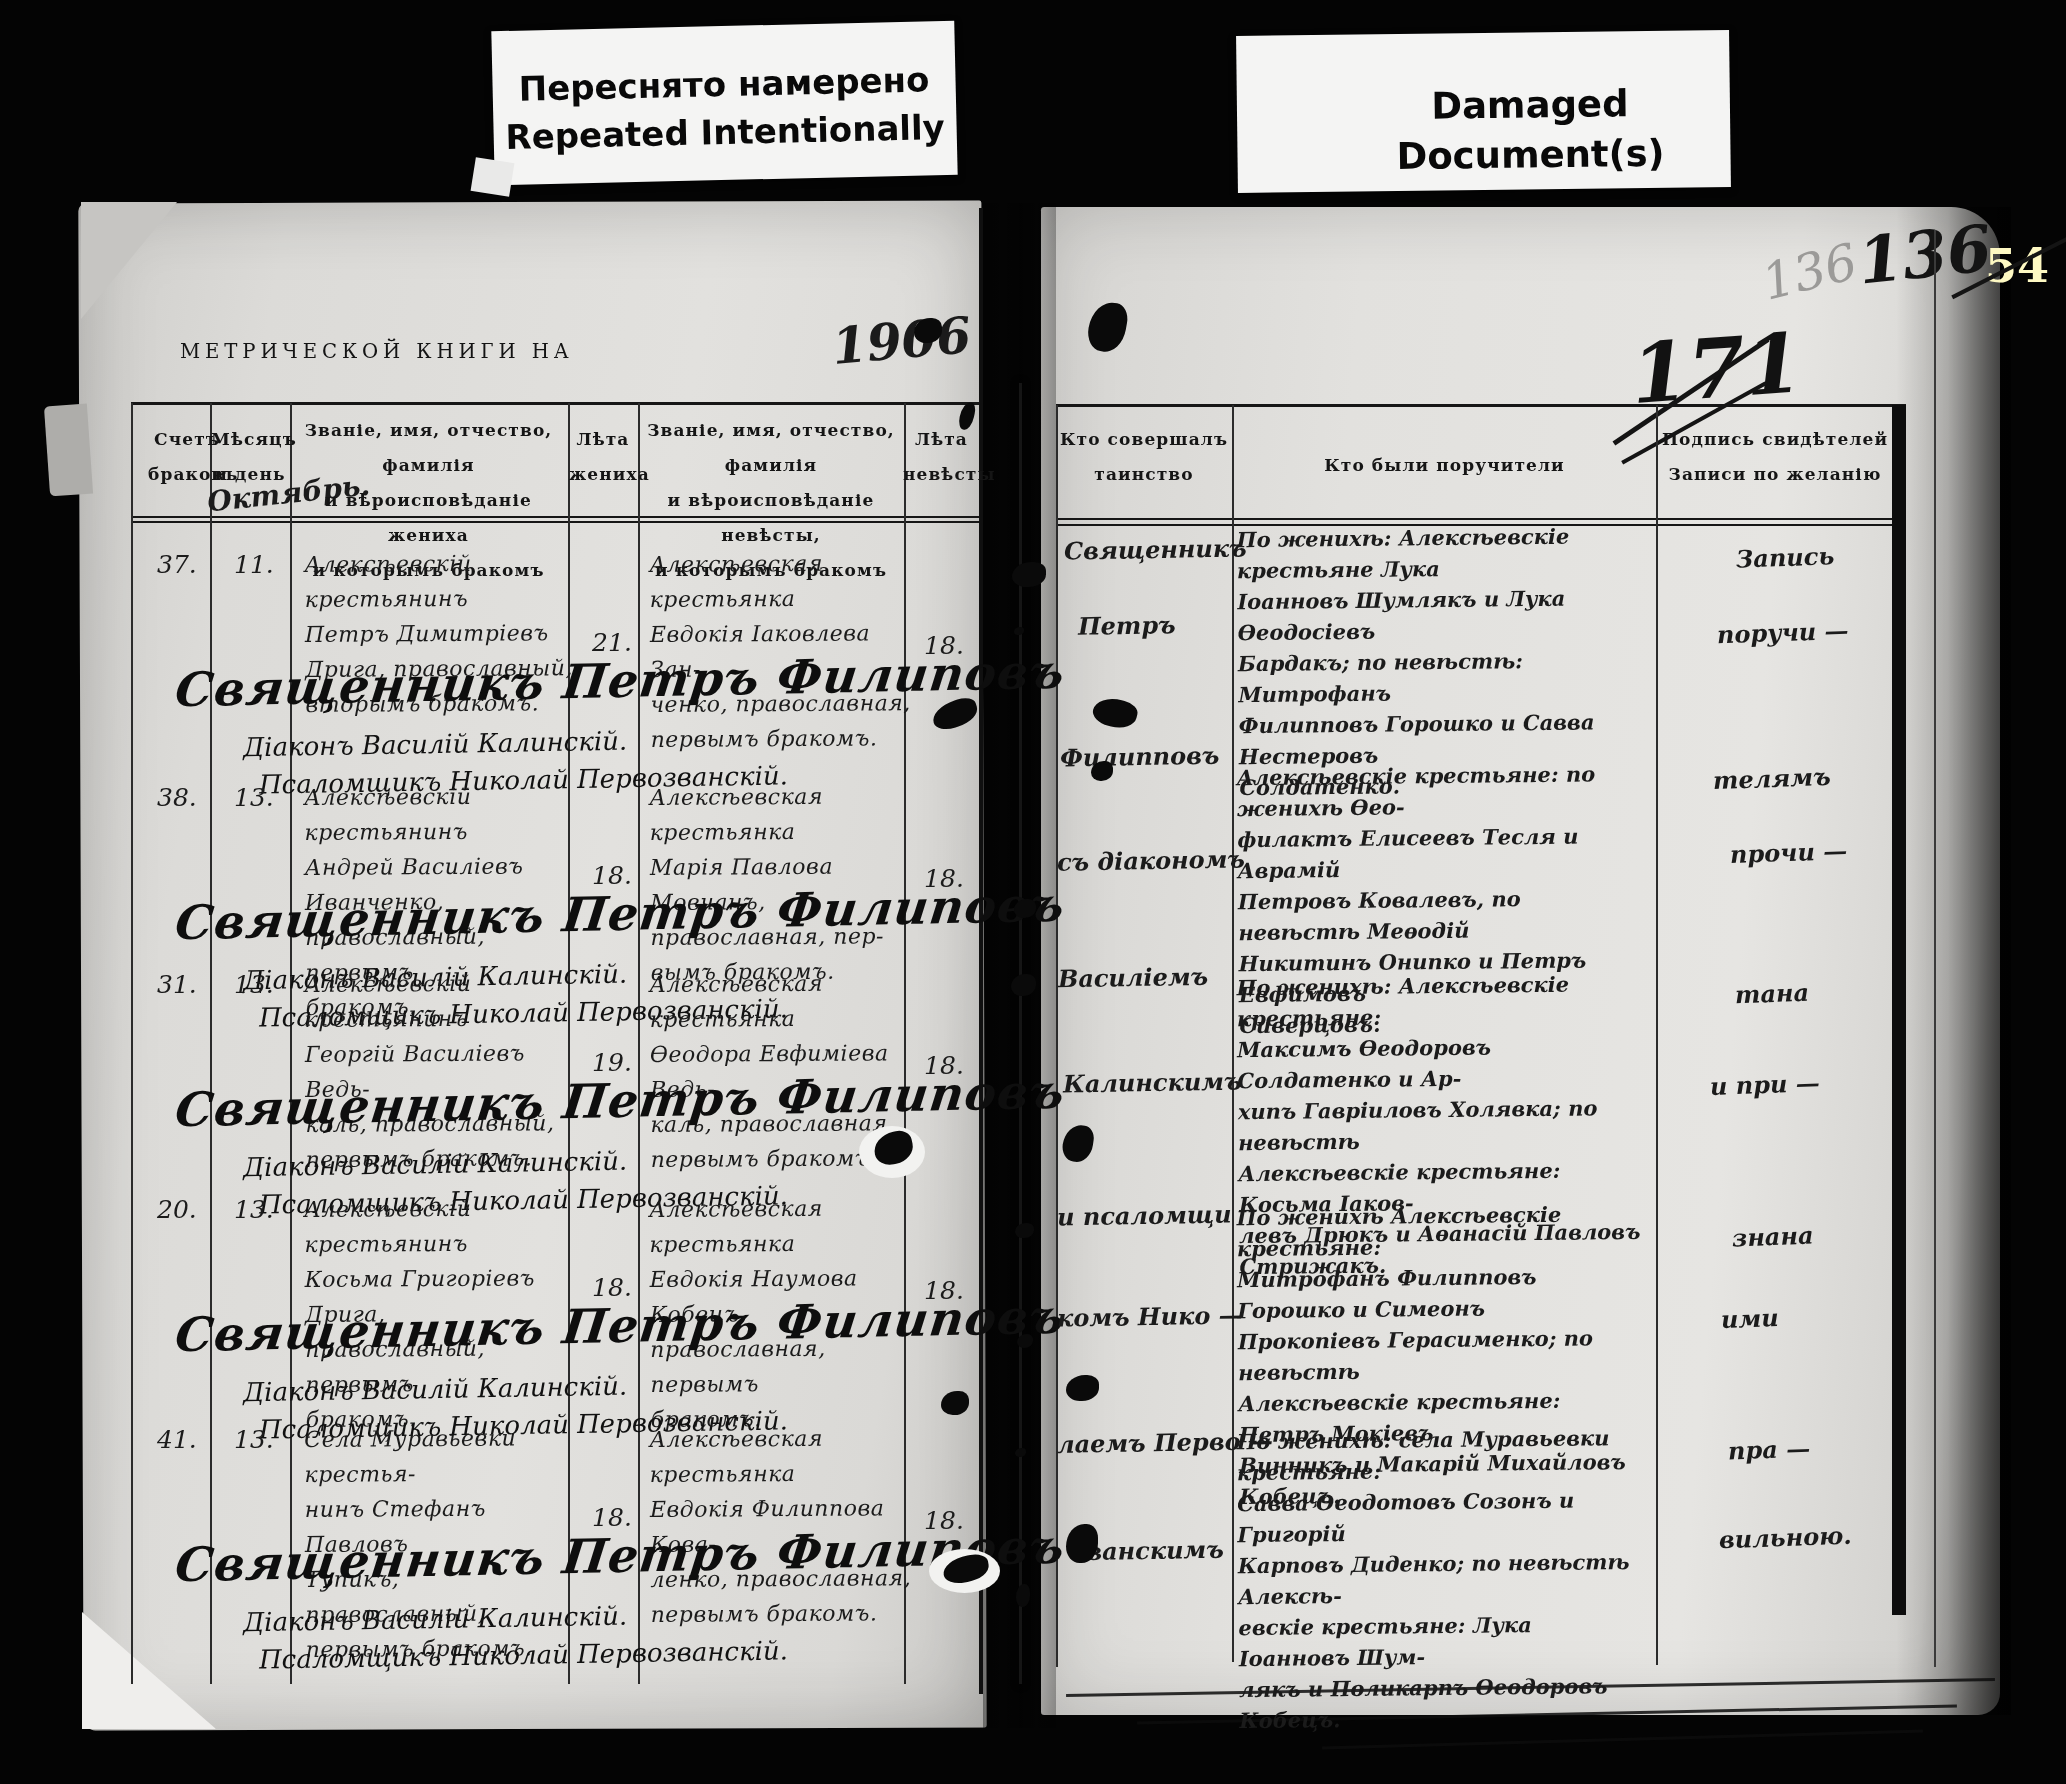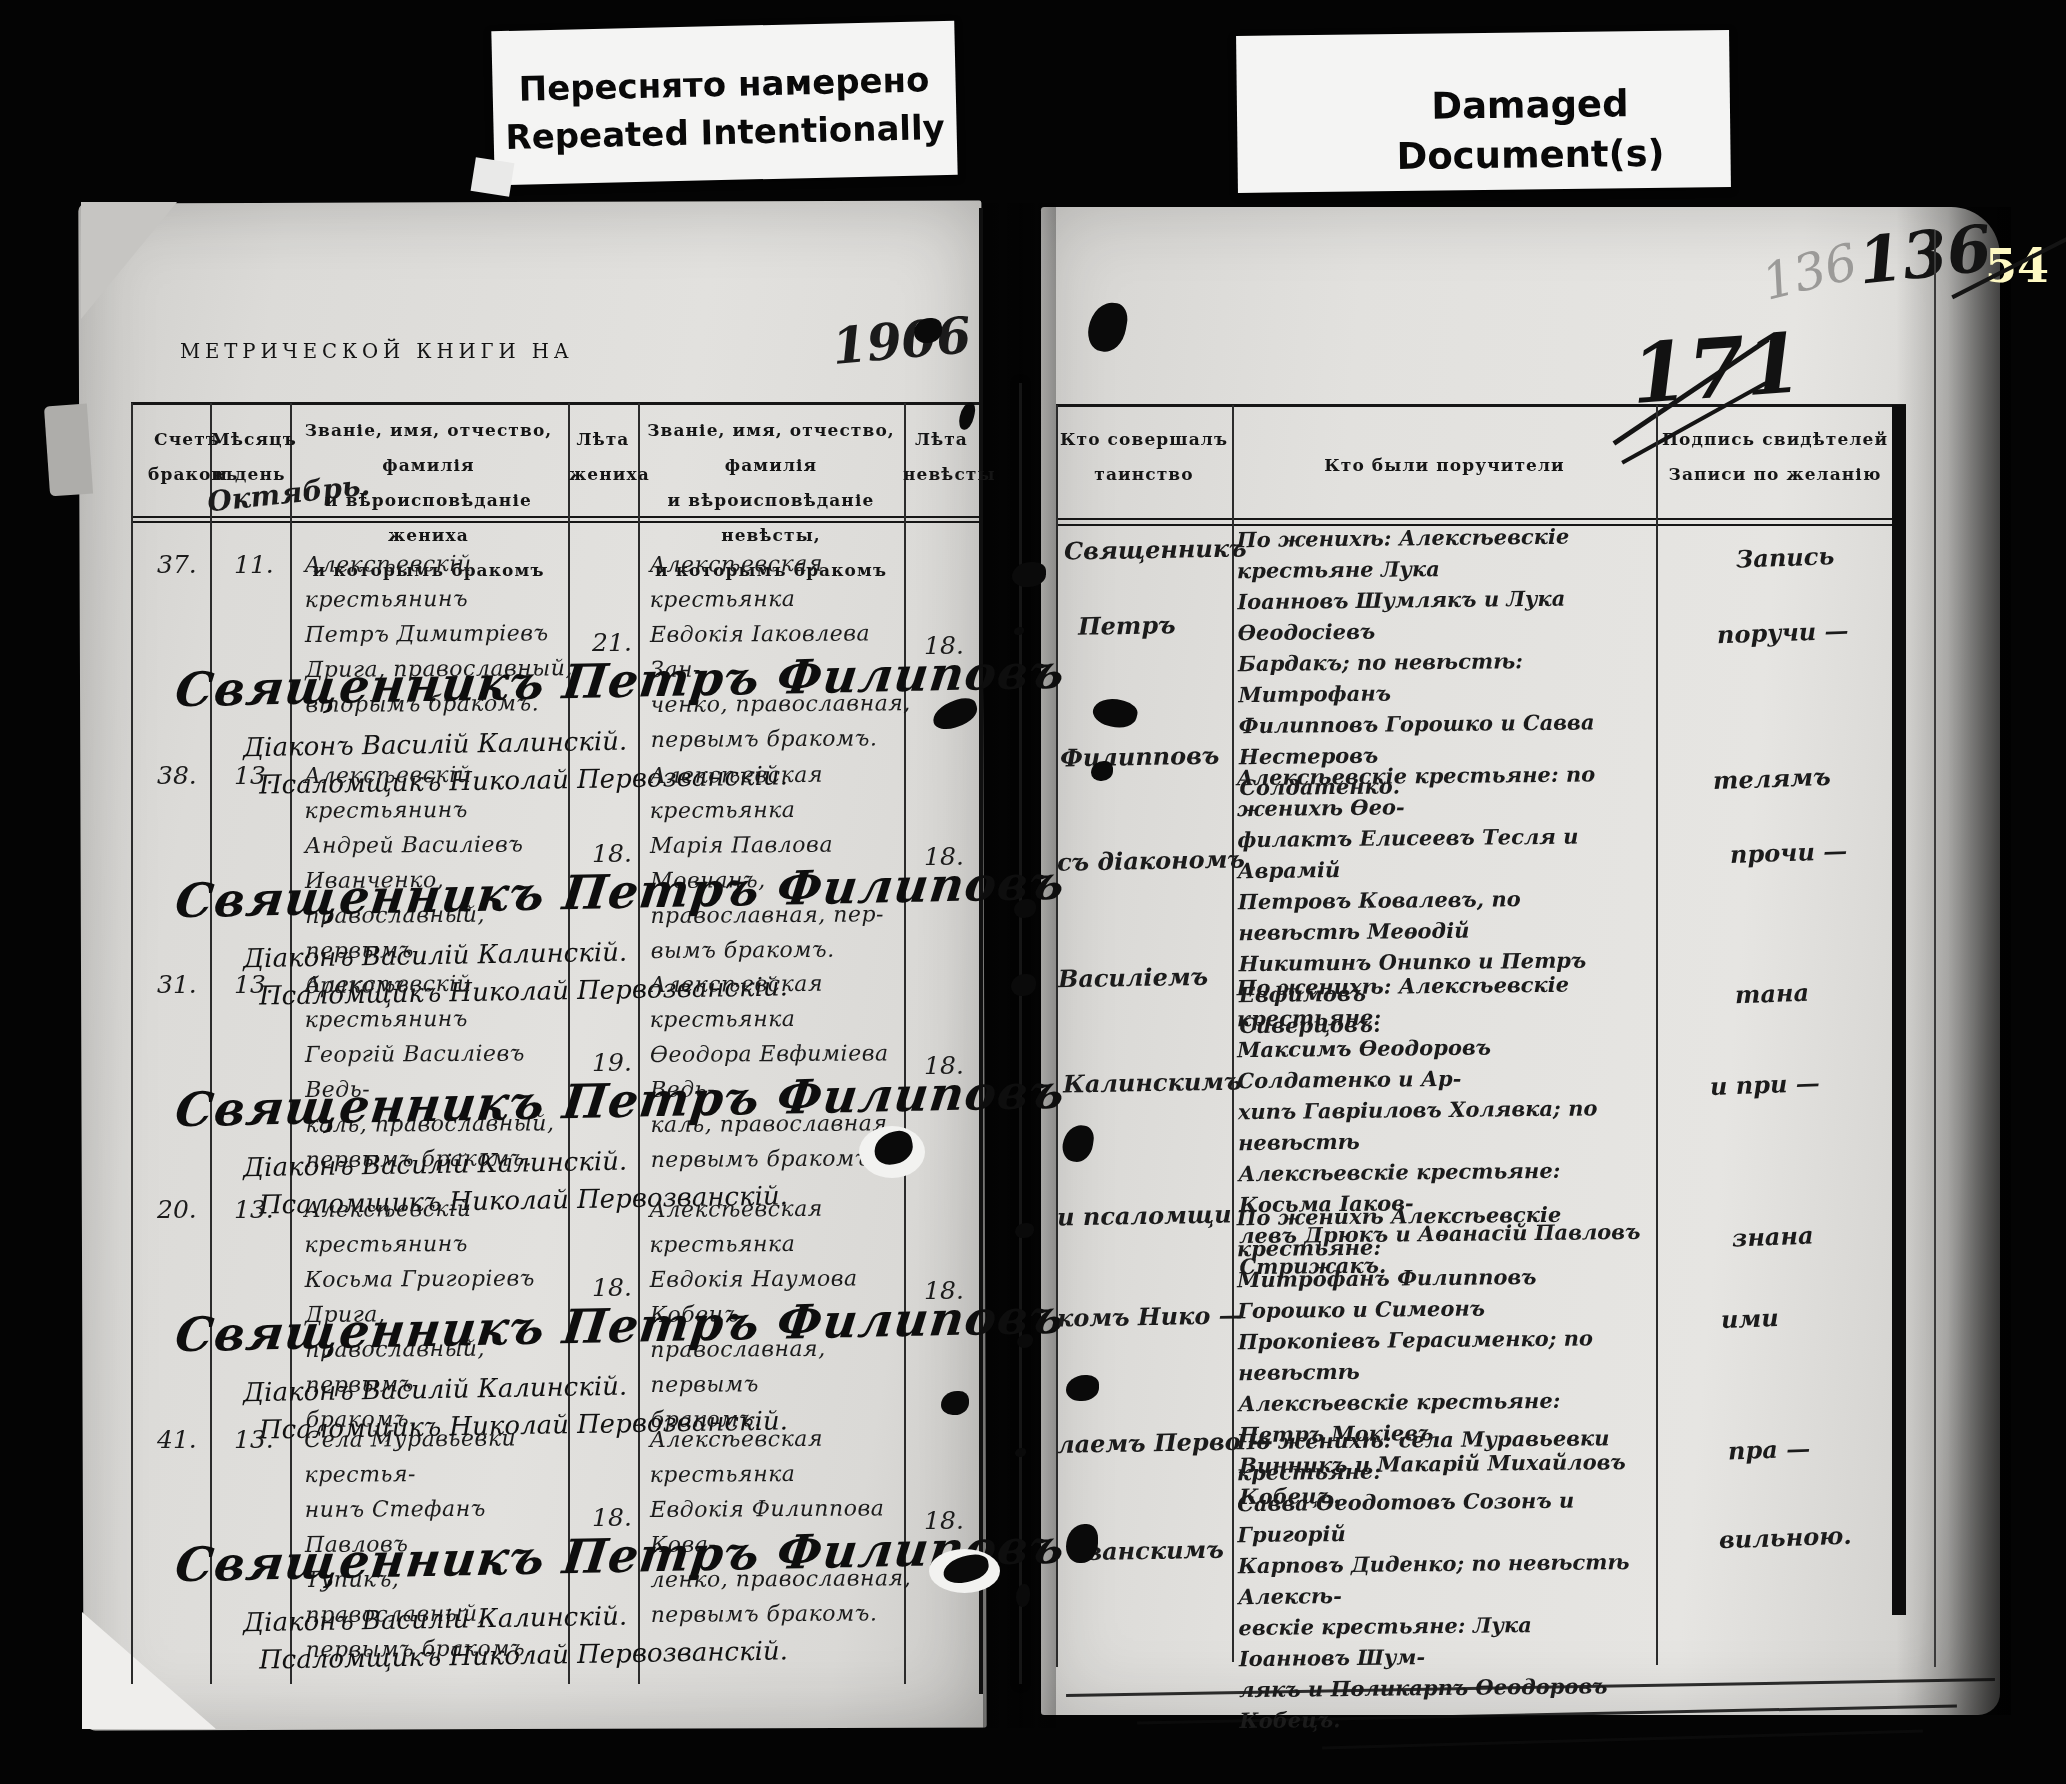--- a/index.html
+++ b/index.html
@@ -173,21 +173,21 @@
     <span class="hw hw-body abs c-bride">Алексѣевская крестьянка
 Евдокія Іаковлева Зан-
 ченко, православная,
 первымъ бракомъ.</span>
     <span class="hw hw-age abs c-bage">18.</span>
     <span class="hw hw-sig abs c-sig">Священникъ Петръ Филиповъ</span>
     <span class="hw hw-sig2 abs c-sd">Діаконъ Василій Калинскій.</span>
     <span class="hw hw-sig2 abs c-sp">Псаломщикъ Николай Первозванскій.</span>
   </div>
 
-  <div class="lrow" style="top:757px;padding-left:12px;">
+  <div class="lrow" style="top:779px;padding-left:12px;">
     <span class="hw hw-num abs c-num">38.</span>
     <span class="hw hw-num abs c-day">13.</span>
     <span class="hw hw-body abs c-groom">Алексѣевскій крестьянинъ
 Андрей Василіевъ Иванченко,
 православный, первымъ
 бракомъ.</span>
     <span class="hw hw-age abs c-gage">18.</span>
     <span class="hw hw-body abs c-bride">Алексѣевская крестьянка
 Марія Павлова Мовчанъ,
 православная, пер-

